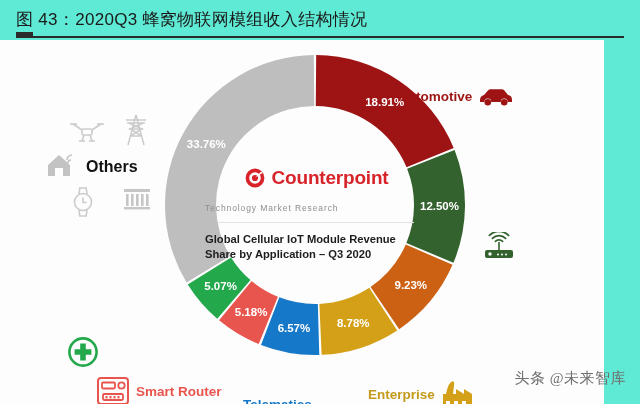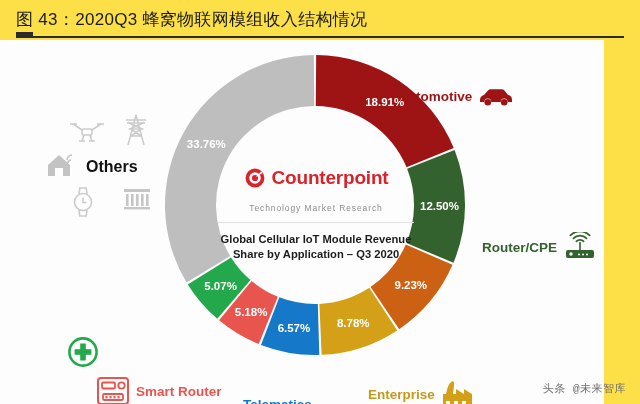--- a/index.html
+++ b/index.html
@@ -2,21 +2,21 @@
 <html><head>
 <meta charset="utf-8">
 <style>
   * { box-sizing: border-box; margin: 0; padding: 0; }
   html, body {
     width: 640px; height: 404px;
     background: #ffffff;
     font-family: "Liberation Sans", sans-serif;
     overflow: hidden;
   }
-  #page { position: relative; width: 640px; height: 404px; background:#fde047; }
+  #page { position: relative; width: 640px; height: 404px; background:#5eead4; }
 
   
   .fig-header {
     position: absolute; left: 0; top: 0; width: 640px; height: 40px;
   }
   .fig-title {
     position: absolute; left: 16px; top: 8px;
     font-size: 17px; font-weight: 400; color: #1b1b1b;
     letter-spacing: .3px; white-space: nowrap;
   }
@@ -35,21 +35,21 @@
     background: #fdfdfd;
   }
   svg.donut { position: absolute; left: 0; top: 0; }
 
   
   .pct { font-family: "Liberation Sans", sans-serif; font-size: 11.5px; font-weight: bold; }
 
   
   .center-block {
     position: absolute; left: 205px; top: 113px; width: 222px; height: 140px;
-    text-align: center; pointer-events: none;
+    text-align: left; pointer-events: none;
   }
   .cp-logo-row {
     display: flex; align-items: center; justify-content: center; gap: 6px;
     margin-top: 14px;
   }
   .cp-word {
     font-size: 19px; font-weight: bold; color: #D8232A;
     letter-spacing: -.2px;
   }
   .cp-tag {
@@ -84,23 +84,23 @@
   
   .others-icon { position: absolute; opacity: .85; }
   .ic-drone   { left: 70px;  top: 80px; }
   .ic-tower   { left: 122px; top: 74px; }
   .ic-home    { left: 46px;  top: 112px; }
   .ic-watch   { left: 70px;  top: 146px; }
   .ic-retail  { left: 122px; top: 146px; }
 
   
   .watermark {
-    position: absolute; right: 14px; bottom: 8px;
-    font-size: 11px; color: #6f6f6f; letter-spacing: .5px;
-    font-family: Liberation Mono, monospace;
+    position: absolute; right: 14px; bottom: 16px;
+    font-size: 15px; color: #6f6f6f; letter-spacing: .5px;
+    font-family: Liberation Serif, serif;
   }
 </style>
 </head>
 <body>
 
 <div id="page">
 
   <div class="fig-header">
     <div class="fig-title">图 43：2020Q3 蜂窝物联网模组收入结构情况</div>
     <div class="title-rule"></div>
@@ -205,21 +205,20 @@
     <div class="cat cat-automotive">
       <span class="lbl">Automotive</span>
       <svg width="36" height="20" viewBox="0 0 36 20">
         <path d="M2 14 q0 -4 4 -5 l4 -4.6 q1 -1.2 2.6 -1.2 h11 q1.8 0 2.8 1.4 L30 9 q4 .7 4 5 v2 h-4.4 a3.4 3.4 0 0 0 -6.8 0 H13.2 a3.4 3.4 0 0 0 -6.8 0 H2 Z" fill="#9E1414"></path>
         <circle cx="9.8" cy="16.3" r="3.3" fill="#9E1414"></circle>
         <circle cx="26.2" cy="16.3" r="3.3" fill="#9E1414"></circle>
       </svg>
     </div>
 
     <div class="cat cat-router">
-      <span class="lbl">Router/CPE</span>
       <svg width="34" height="30" viewBox="0 0 34 30">
         <g fill="none" stroke="#33622E" stroke-width="1.7" stroke-linecap="round">
           <path d="M13.4 9.4 a5 5 0 0 1 7.2 0"></path>
           <path d="M10.4 6.4 a9.2 9.2 0 0 1 13.2 0"></path>
           <path d="M7.4 3.4 a13.4 13.4 0 0 1 19.2 0"></path>
         </g>
         <rect x="16.2" y="10" width="1.6" height="8" fill="#33622E"></rect>
         <rect x="3" y="18" width="28" height="8" rx="2" fill="#33622E"></rect>
         <circle cx="8" cy="22" r="1.7" fill="#ffffff"></circle>
         <g fill="#ffffff">

